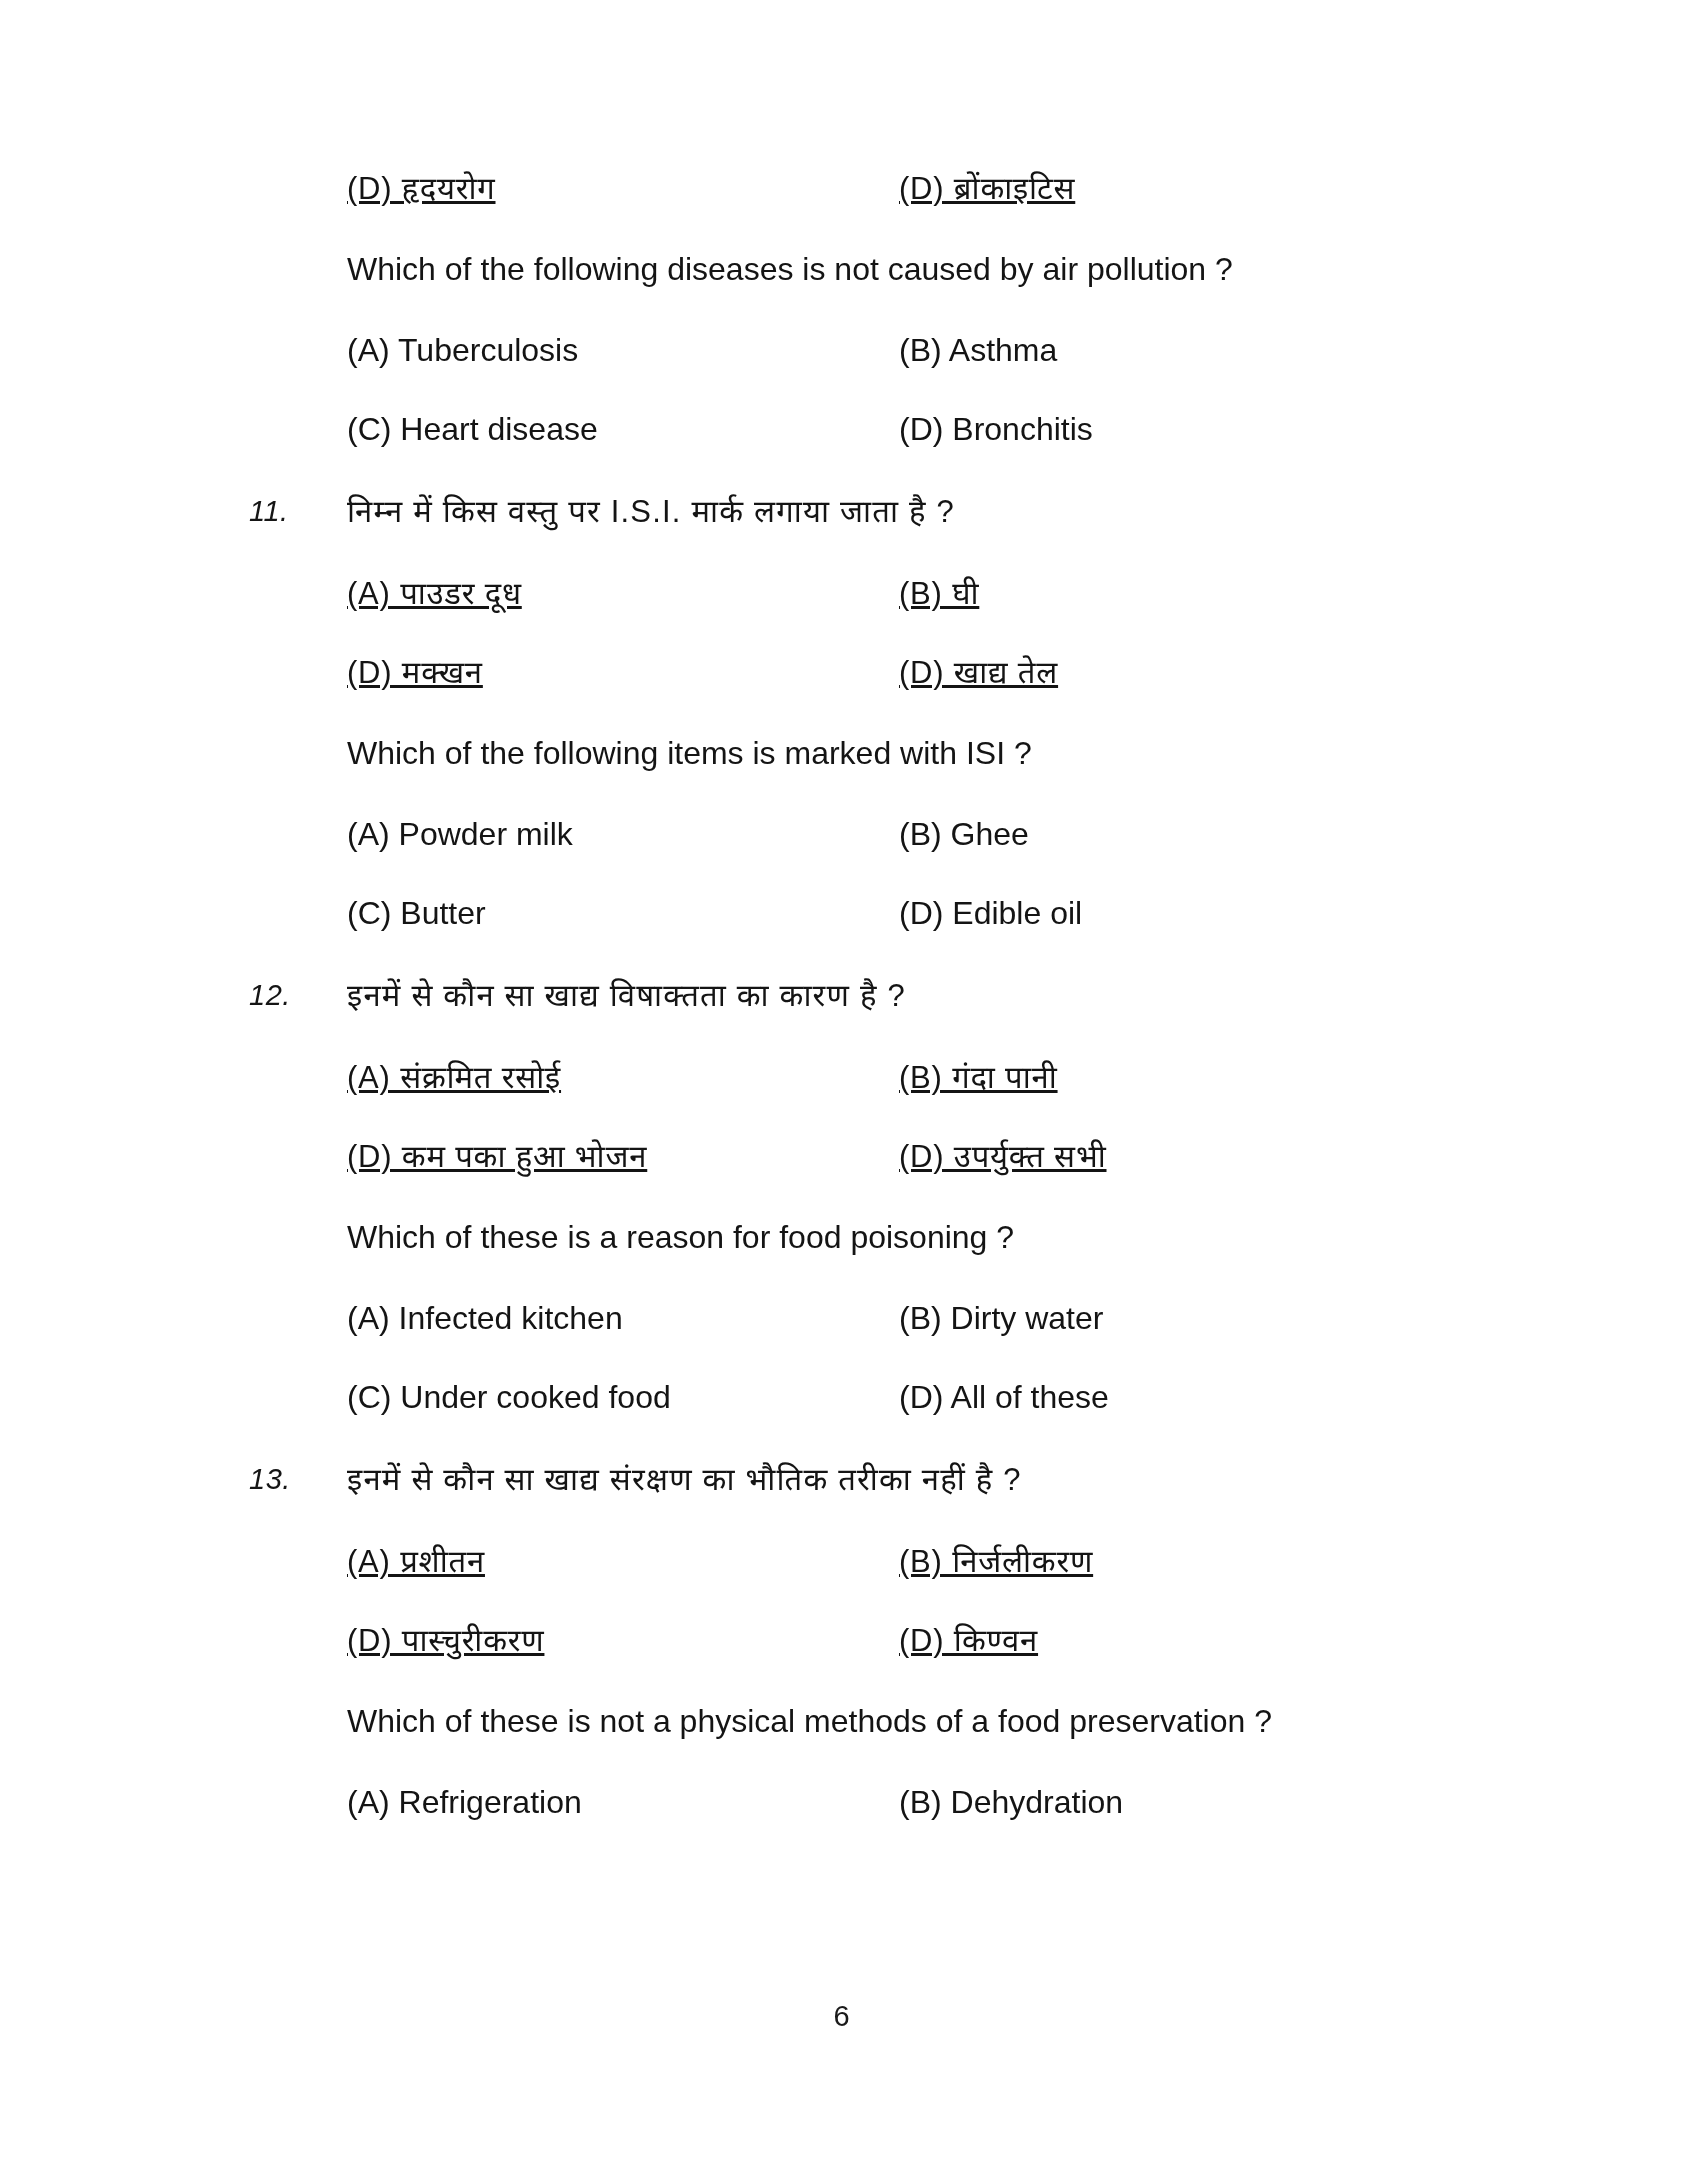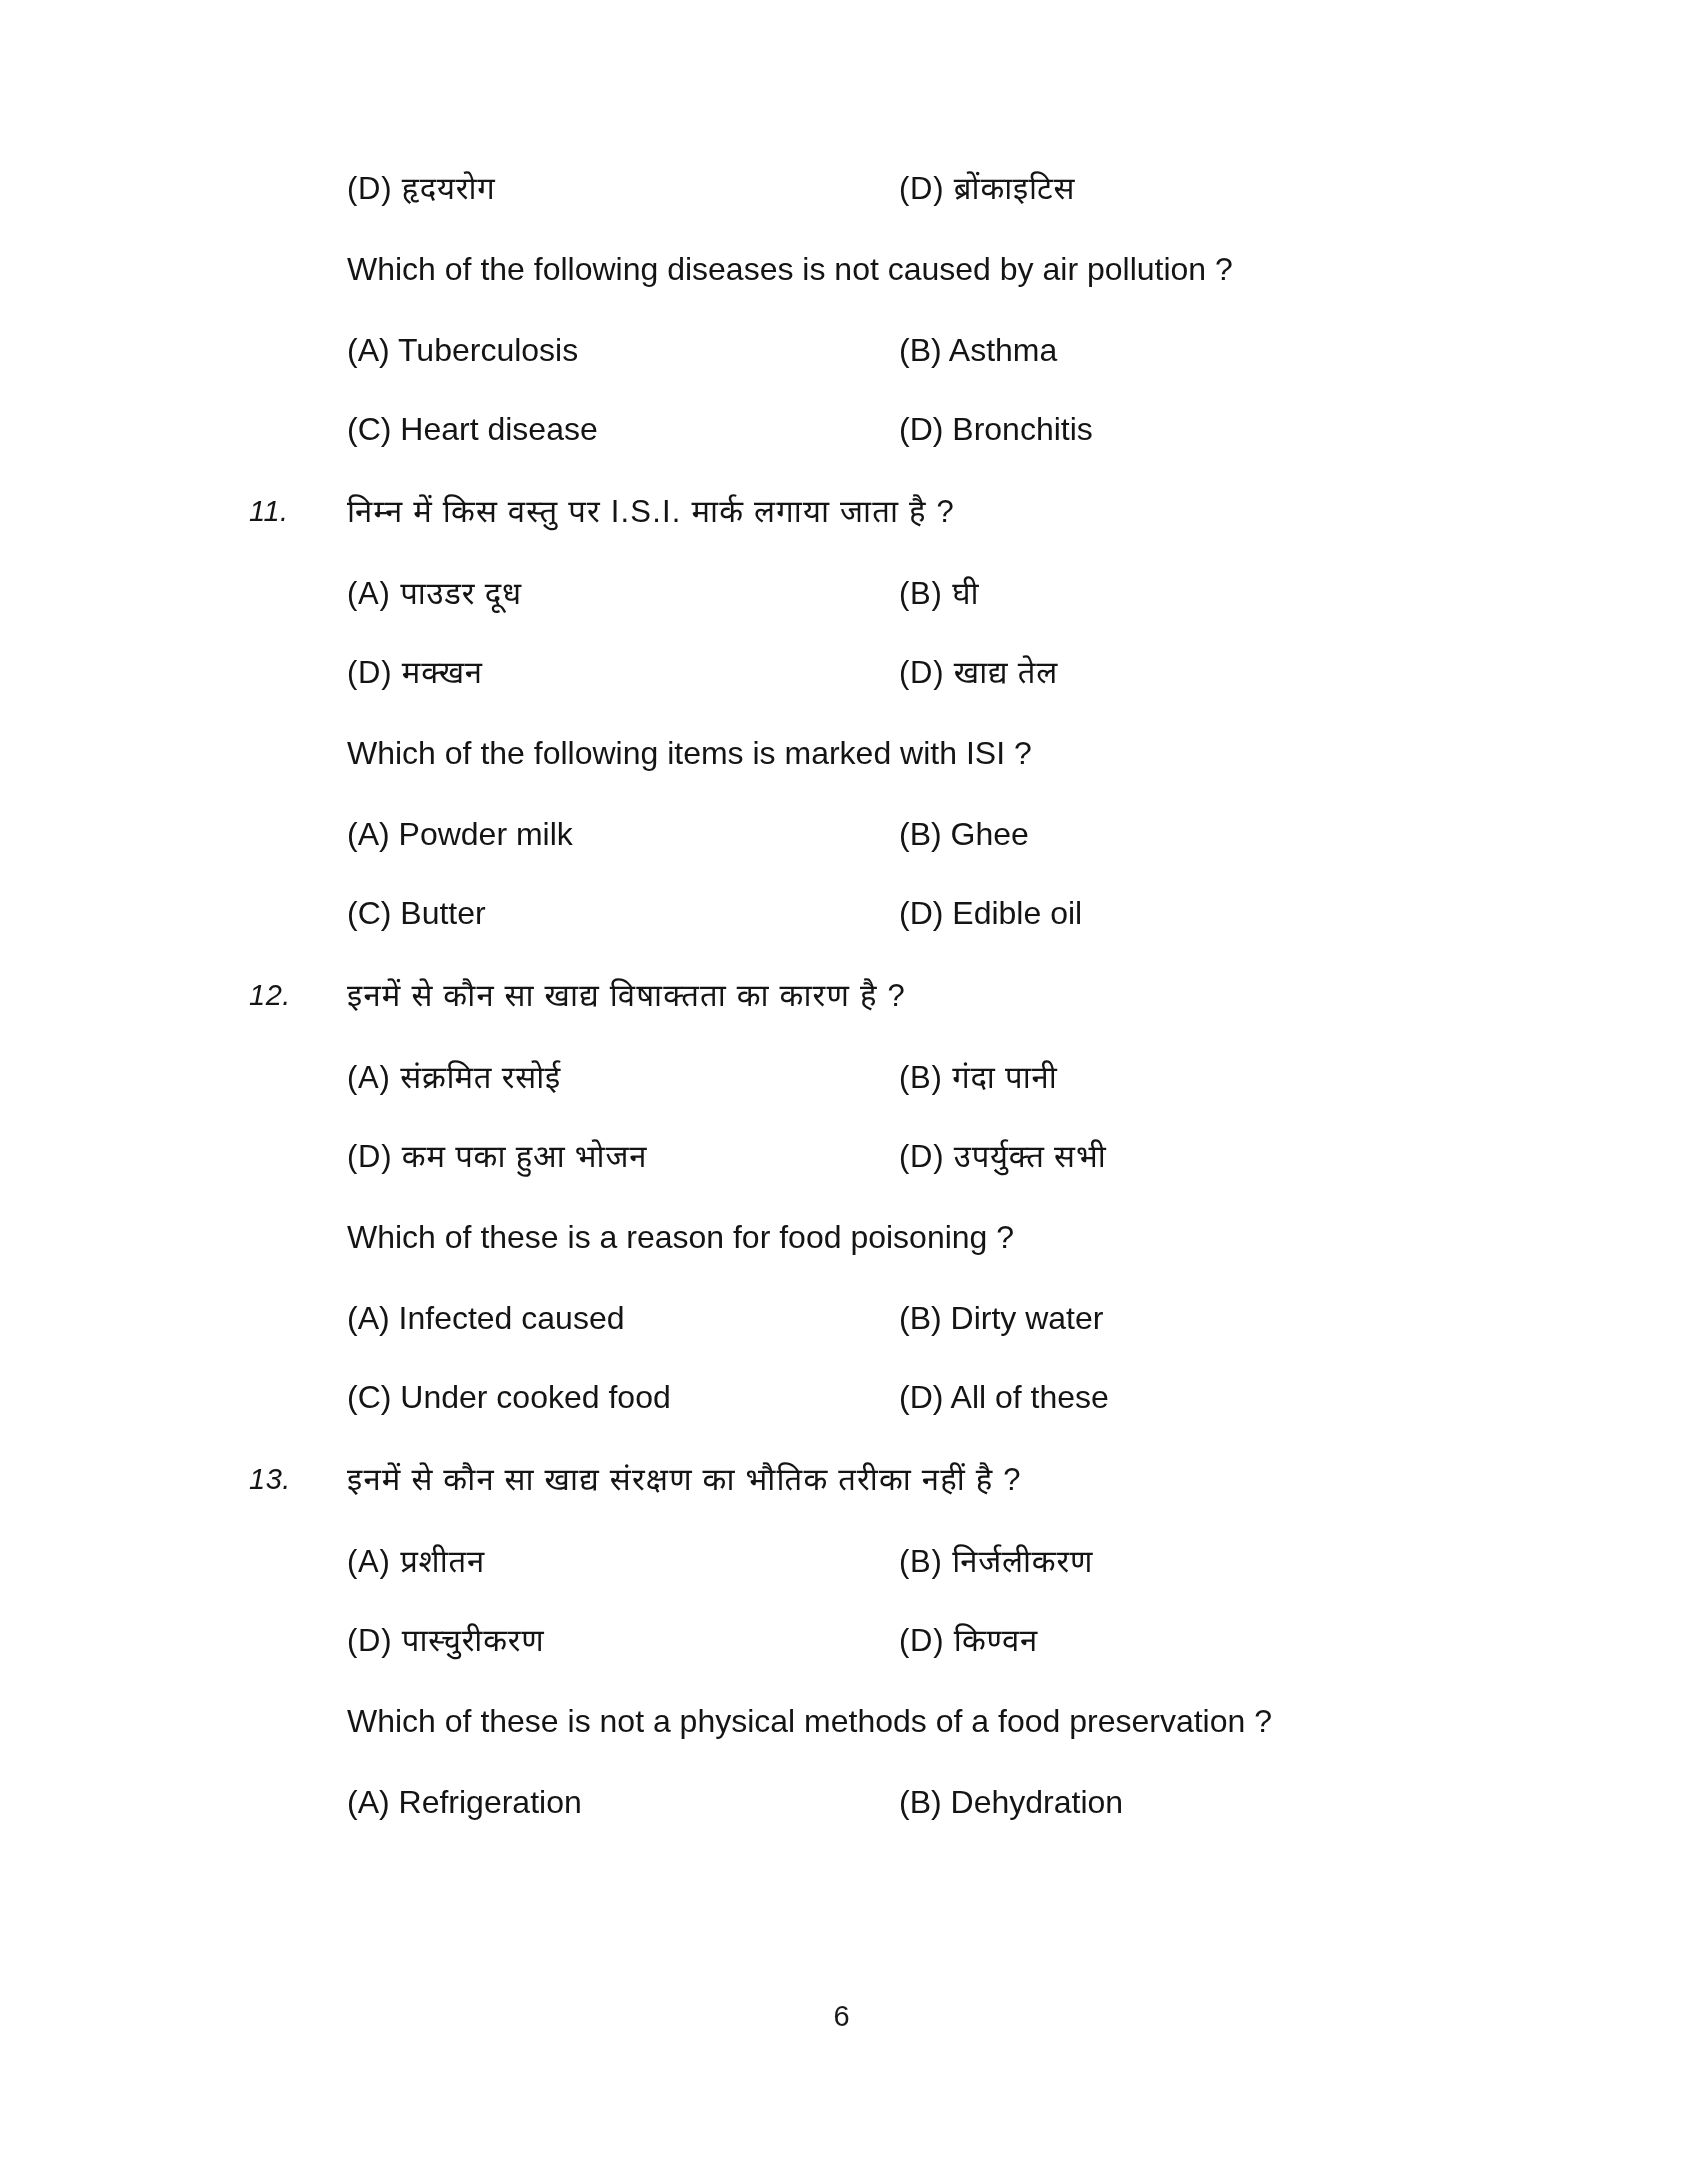--- a/index.html
+++ b/index.html
@@ -75,20 +75,21 @@
     position: absolute;
     top: 0;
     font-size: 32px;
     line-height: 79px;
     color: #141414;
     white-space: nowrap;
   }
   .opt.hindi {
     font-size: 31px;
     letter-spacing: 0.8px;
+    text-decoration: underline;
   }
   .opt.col-a { left: 347px; }
   .opt.col-b { left: 899px; }
   .stem-row {
     height: 83px;
     padding-left: 347px;
     box-sizing: border-box;
   }
   .stem-row .stem { line-height: 83px; }
   .head-row {
@@ -172,21 +173,21 @@
         <span class="opt col-b hindi">(B) गंदा पानी</span>
       </div>
       <div class="opt-row">
         <span class="opt col-a hindi">(D) कम पका हुआ भोजन</span>
         <span class="opt col-b hindi">(D) उपर्युक्त सभी</span>
       </div>
       <div class="stem-row">
         <span class="stem">Which of these is a reason for food poisoning ?</span>
       </div>
       <div class="opt-row">
-        <span class="opt col-a">(A) Infected caused</span>
+        <span class="opt col-a">(A) Infected kitchen</span>
         <span class="opt col-b">(B) Dirty water</span>
       </div>
       <div class="opt-row">
         <span class="opt col-a">(C) Under cooked food</span>
         <span class="opt col-b">(D) All of these</span>
       </div>
     </div>
 
     <div class="q-block">
       <div class="head-row">

